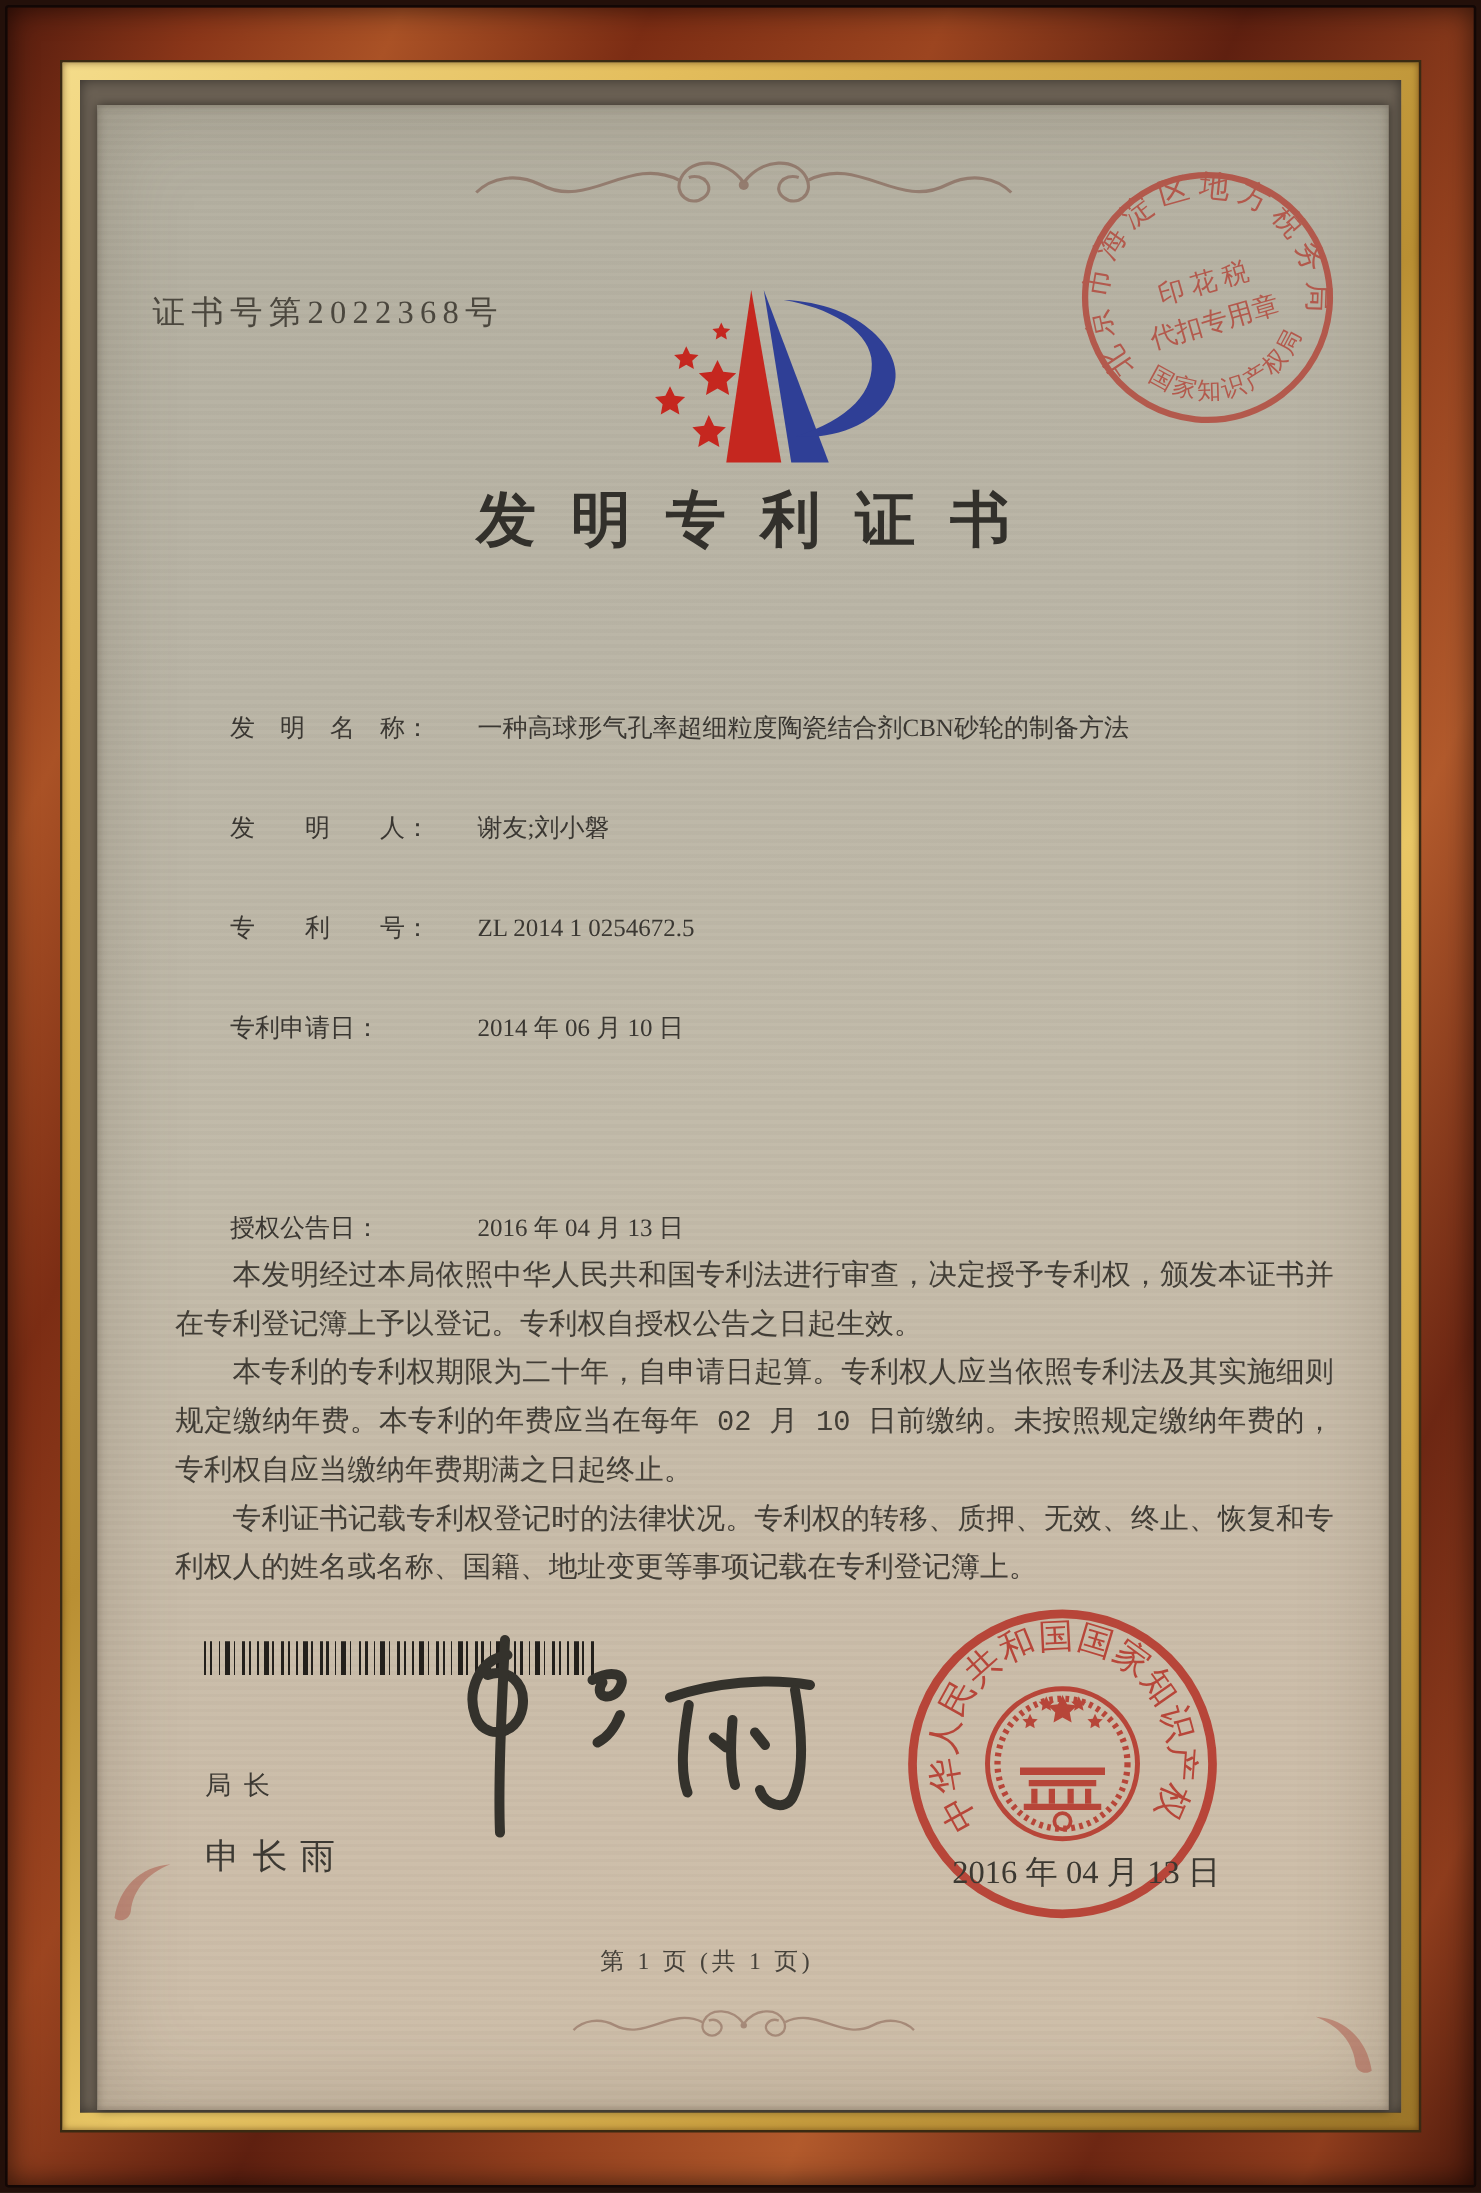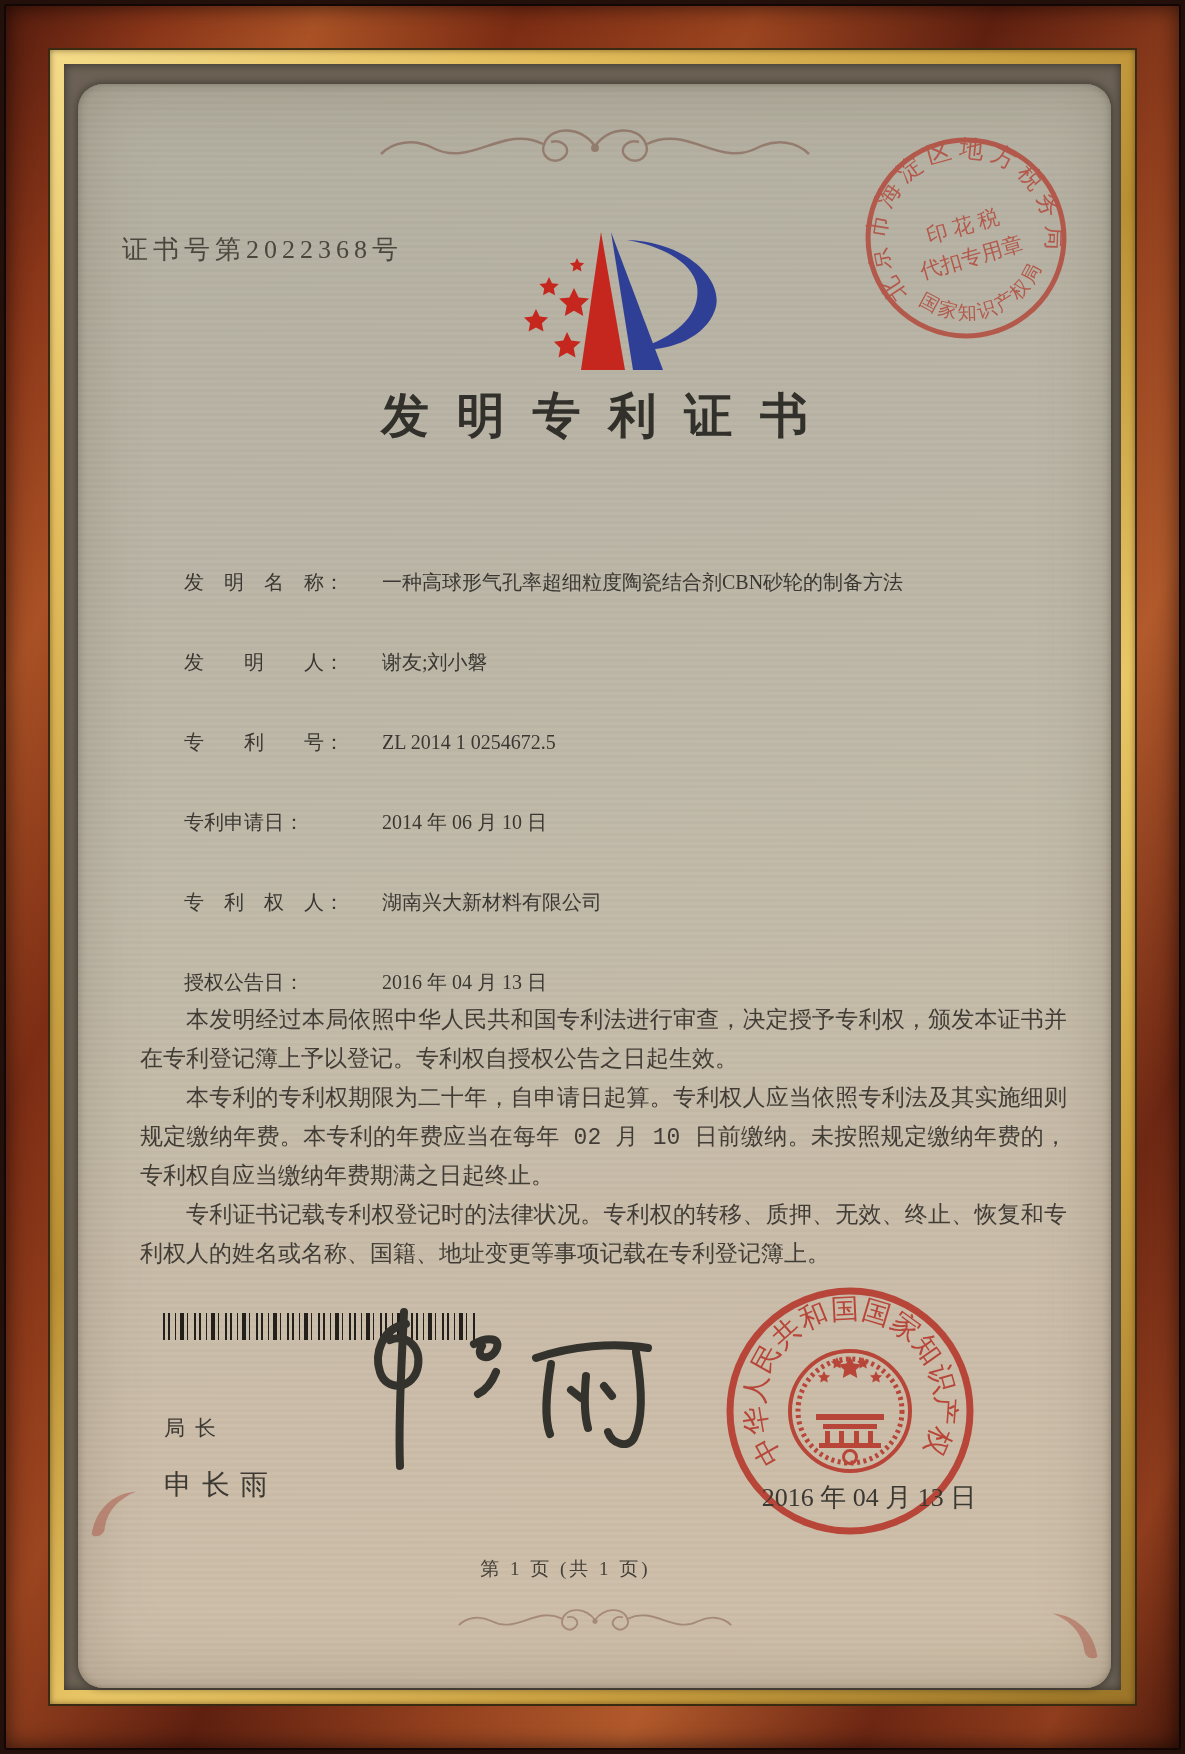--- a/index.html
+++ b/index.html
@@ -13,21 +13,21 @@
     box-shadow:inset 0 0 22px rgba(0,0,0,.65);}
   .frame-gold{position:absolute;inset:50px;
     background:linear-gradient(135deg,#f4dc8a 0%,#e3bd5c 18%,#b98f33 45%,#e9c766 62%,#caa040 80%,#9a7428 100%);
     box-shadow:0 0 0 2px #3a2a12, inset 0 0 6px rgba(60,30,0,.55);}
   .frame-line{position:absolute;inset:64px;background:#6b6154;box-shadow:inset 0 0 10px rgba(0,0,0,.5);}
   
   .paper{position:absolute;left:78px;top:84px;right:74px;bottom:66px;
     background-image:
       repeating-linear-gradient(0deg,rgba(0,0,0,.016) 0 3px,rgba(255,255,255,.016) 3px 6px),
       linear-gradient(172deg,#b3afa0 0%,#bab5a6 28%,#c1baa9 50%,#c8bca9 68%,#ccbda9 82%,#cfbfa9 100%);
-    box-shadow:inset 0 0 70px rgba(86,74,56,.28), inset 0 0 8px rgba(60,50,40,.38),0 0 8px rgba(0,0,0,.5);border-radius:25px;}
+    box-shadow:inset 0 0 70px rgba(86,74,56,.28), inset 0 0 8px rgba(60,50,40,.38),0 0 8px rgba(0,0,0,.5);}
   .paper *{position:absolute;}
   
   .cert-no{left:44px;top:148px;font-size:26px;letter-spacing:5px;color:#4b473e;white-space:pre;}
   .logo{left:408px;top:140px;width:252px;height:148px;}
   .title{left:0;right:0;top:300px;text-align:center;font-size:48px;font-weight:600;
          letter-spacing:.58em;text-indent:.58em;color:#32302b;}
   .field{left:76px;right:40px;font-size:20px;color:#3a3732;white-space:pre;}
   .field .lbl{position:static;display:inline-block;min-width:198px;white-space:pre;}
   .field .val{position:static;white-space:pre;}
   .f0{top:462px}.f1{top:542px}.f2{top:622px}.f3{top:702px}.f4{top:782px}.f5{top:862px}
@@ -115,23 +115,20 @@
     </div>
     <div class="field f1">
       <span class="lbl">发　　明　　人：</span><span class="val">谢友;刘小磐</span>
     </div>
     <div class="field f2">
       <span class="lbl">专　　利　　号：</span><span class="val">ZL 2014 1 0254672.5</span>
     </div>
     <div class="field f3">
       <span class="lbl">专利申请日：</span><span class="val">2014 年 06 月 10 日</span>
     </div>
-    <div class="field f4">
-      <span class="lbl">专　利　权　人：</span><span class="val">湖南兴大新材料有限公司</span>
-    </div>
     <div class="field f5">
       <span class="lbl">授权公告日：</span><span class="val">2016 年 04 月 13 日</span>
     </div>
 
     <div class="body-text">
       <p>本发明经过本局依照中华人民共和国专利法进行审查，决定授予专利权，颁发本证书并在专利登记簿上予以登记。专利权自授权公告之日起生效。</p>
       <p>本专利的专利权期限为二十年，自申请日起算。专利权人应当依照专利法及其实施细则规定缴纳年费。本专利的年费应当在每年 02 月 10 日前缴纳。未按照规定缴纳年费的，专利权自应当缴纳年费期满之日起终止。</p>
       <p>专利证书记载专利权登记时的法律状况。专利权的转移、质押、无效、终止、恢复和专利权人的姓名或名称、国籍、地址变更等事项记载在专利登记簿上。</p>
     </div>
 

